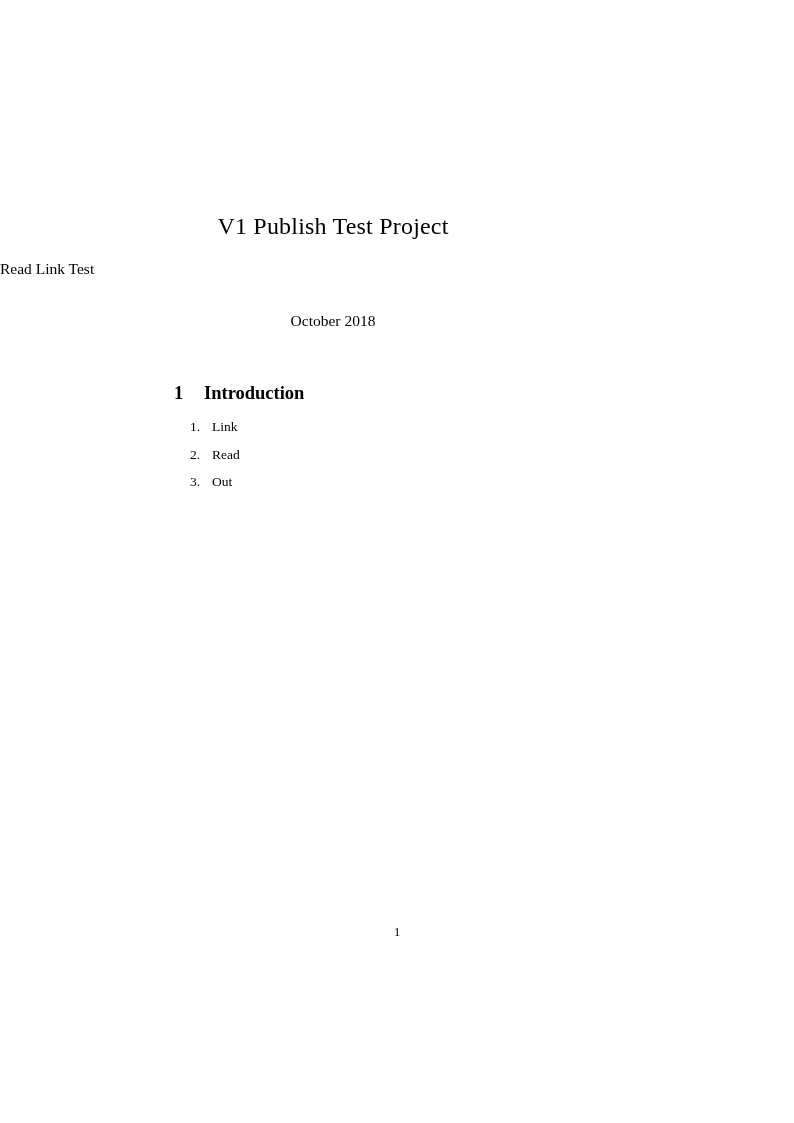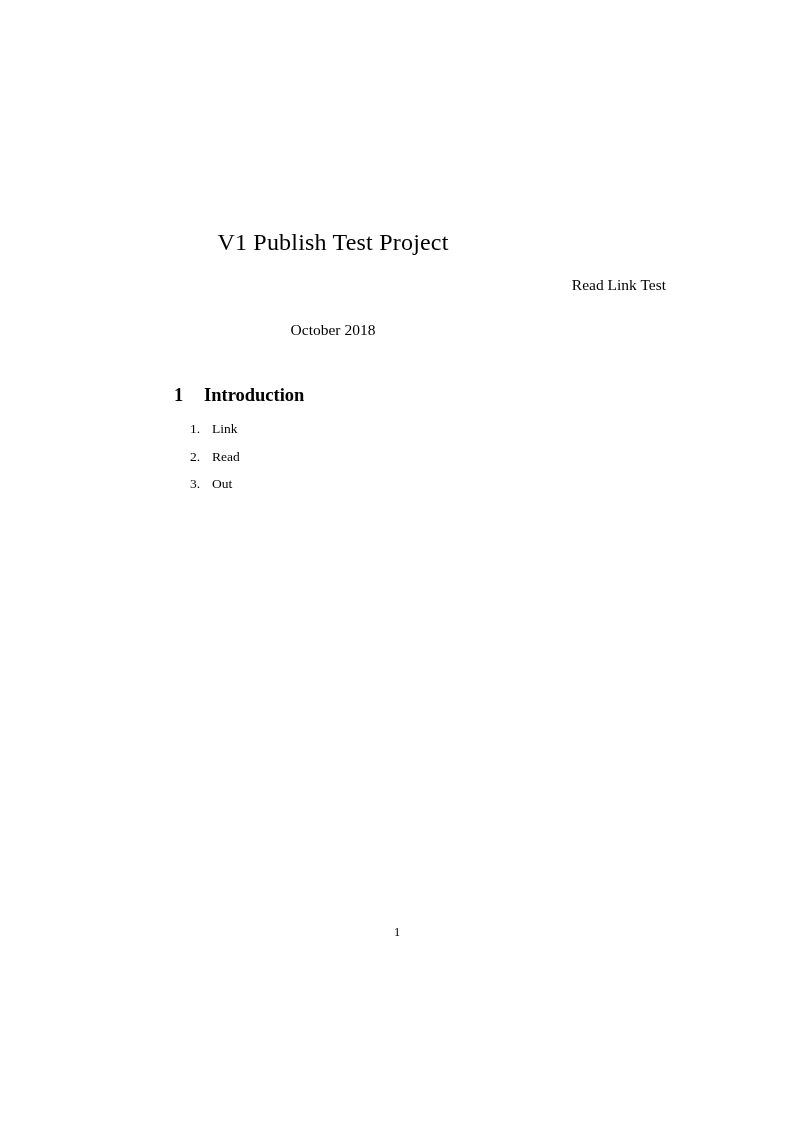--- a/index.html
+++ b/index.html
@@ -13,41 +13,41 @@
     height: 1123px;
     background: #ffffff;
     margin: 0 auto;
     font-family: "Liberation Serif", "DejaVu Serif", serif;
     color: #000000;
     overflow: hidden;
   }
   .doc-body {
     position: absolute;
     left: 0;
-    top: 16px;
+    top: 0;
     width: 666px;
   }
   .title {
     text-align: center;
     font-size: 24px;
     font-weight: normal;
     margin: 0;
     padding-top: 213px;
     letter-spacing: 0.2px;
   }
   .subtitle {
-    text-align: right;
+    text-align: left;
     font-size: 15.5px;
     margin: 0;
     padding-top: 20px;
   }
   .date {
     text-align: center;
     font-size: 15.5px;
-    margin: 9px;
+    margin: 16px;
     padding-top: 18px;
   }
   .section-heading {
     margin: 0;
     padding-top: 37px;
     padding-left: 174px;
     font-size: 18.5px;
     font-weight: bold;
     display: flex;
     align-items: baseline;

